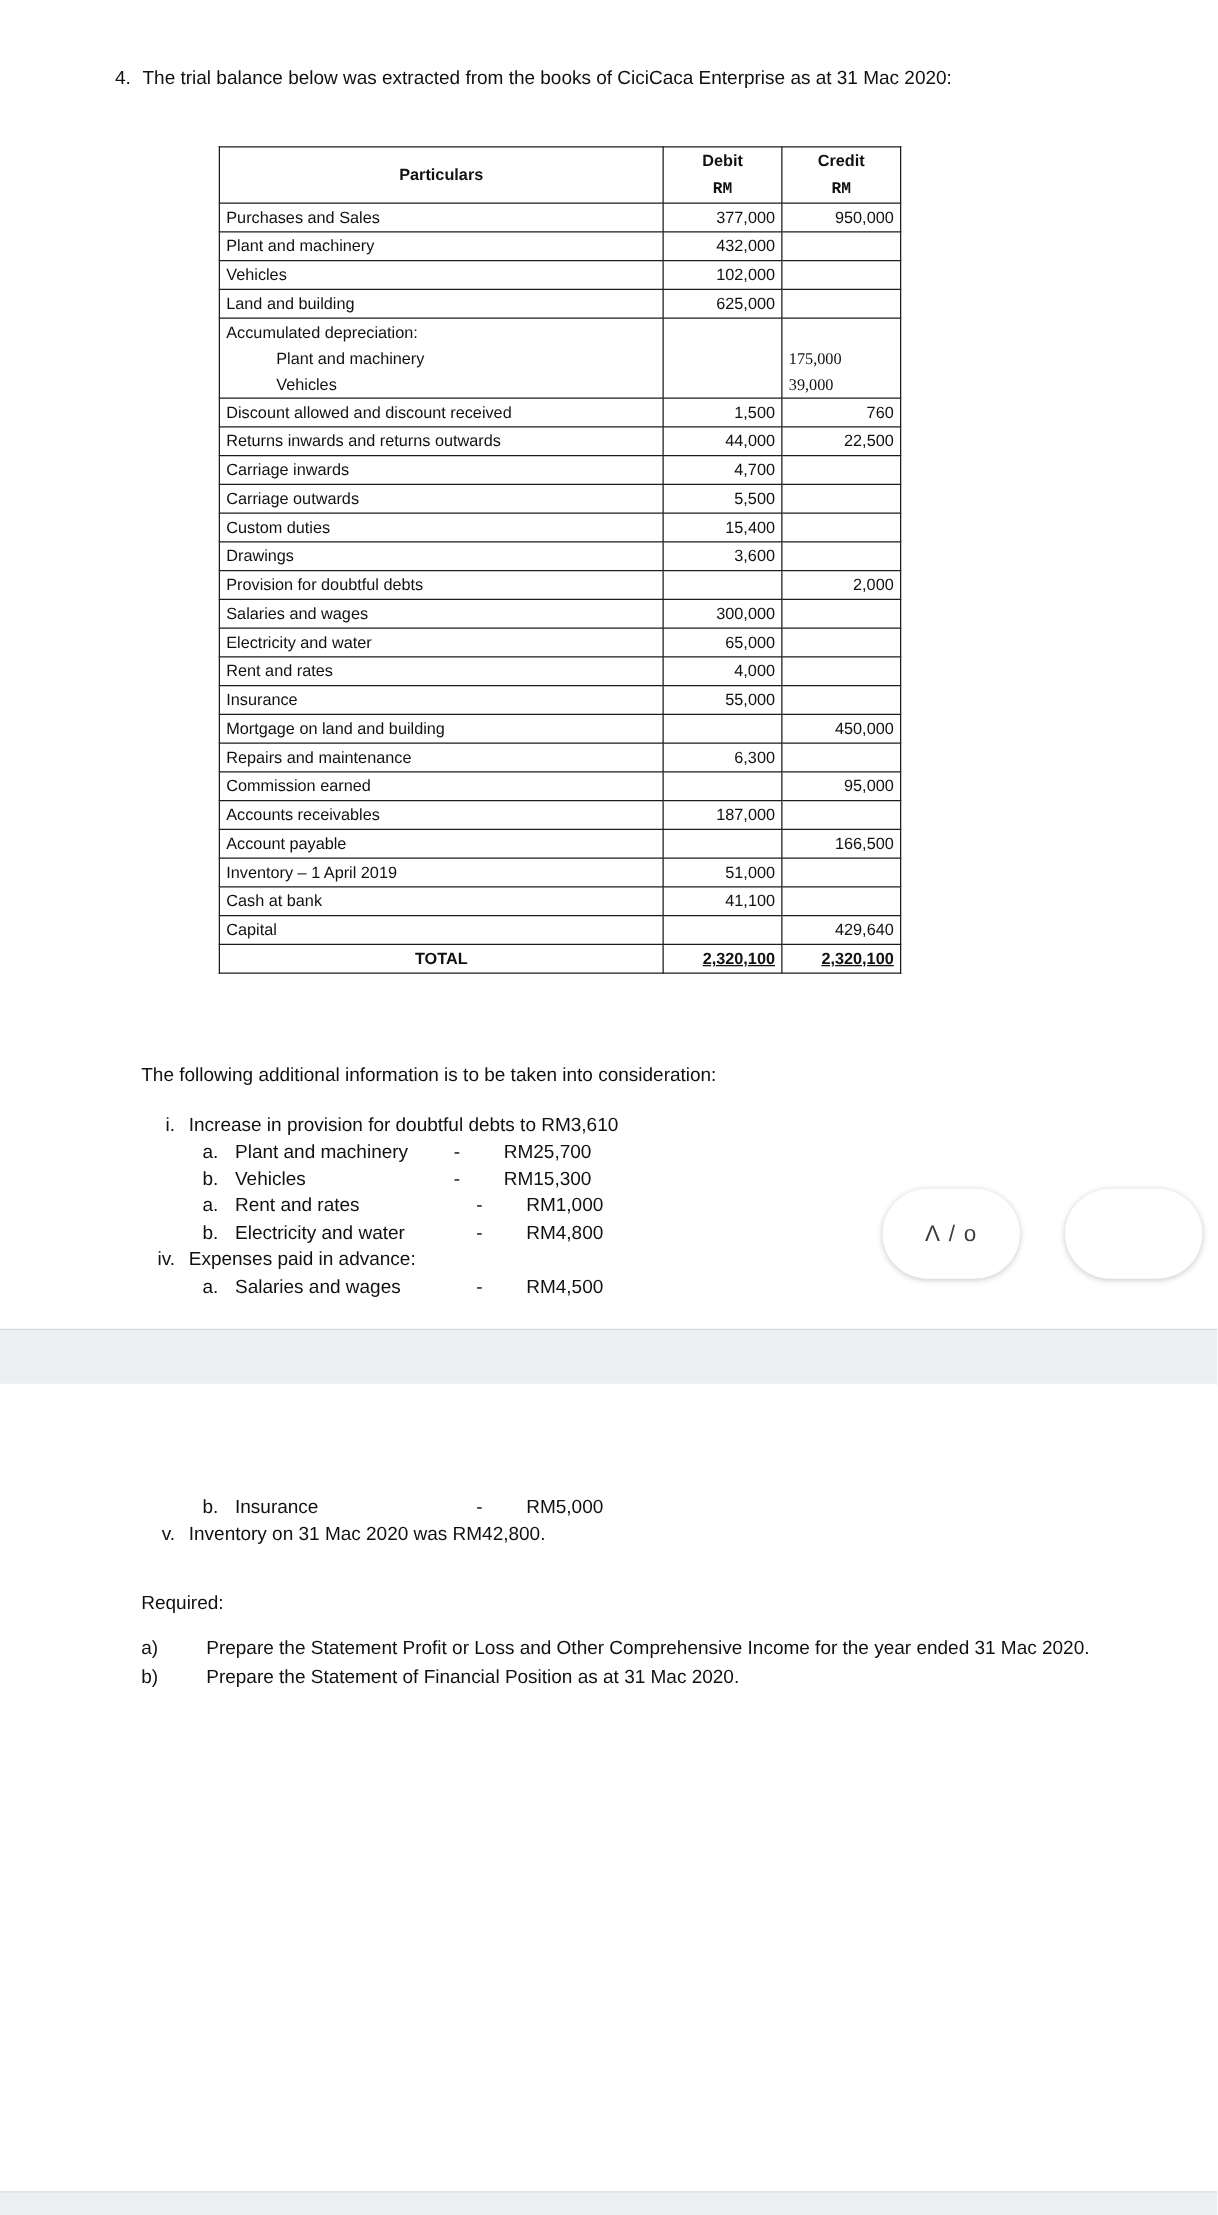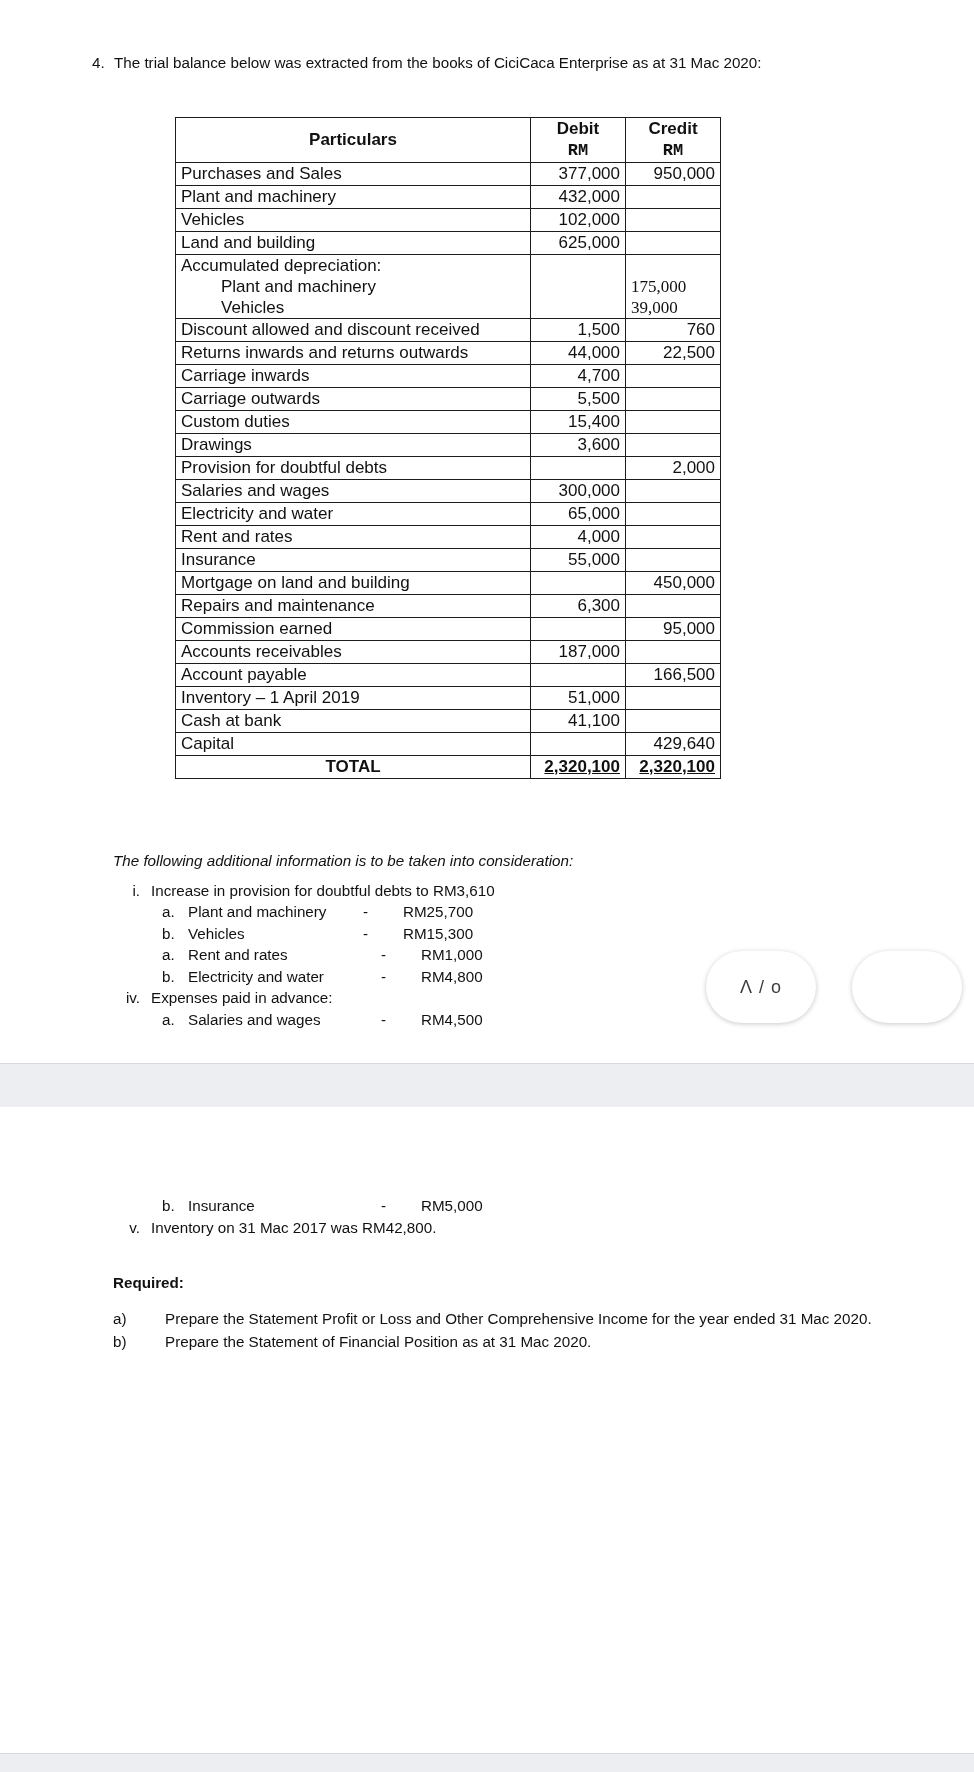--- a/index.html
+++ b/index.html
@@ -47,21 +47,21 @@
   
   .tb-wrap {
     position: absolute;
     left: 175px;
     top: 117px;
     width: 545px;
   }
   table.tb {
     border-collapse: collapse;
     width: 545px;
-    font-size: 17px;
+    font-size: 13px;
     table-layout: fixed;
   }
   table.tb td, table.tb th {
     border: 1px solid #1c1c1c;
     padding: 1px 5px 2px 5px;
     height: 19px;
     line-height: 17px;
     vertical-align: middle;
     background: #fff;
   }
@@ -114,21 +114,21 @@
 
   
   .addl {
     position: absolute;
     left: 113px;
     top: 850px;
     width: 780px;
     font-size: 15.2px;
     line-height: 21.5px;
   }
-  .addl-head { margin-bottom: 8px; font-style: italic; }
+  .addl-head { margin-bottom: 18px; }
   .li {
     display: flex;
     align-items: baseline;
   }
   .li .mk {
     width: 38px;
     flex: 0 0 38px;
     text-align: right;
     padding-right: 11px;
     box-sizing: border-box;
@@ -199,21 +199,21 @@
 
   .lower-content {
     position: absolute;
     left: 113px;
     top: 88px;
     width: 790px;
     font-size: 15.2px;
     line-height: 21.5px;
   }
   .req-head {
-    font-weight: bold;
+    font-weight: normal;
     margin-top: 34px;
     margin-bottom: 14px;
   }
   .qa {
     display: flex;
     align-items: baseline;
     margin-bottom: 2px;
   }
   .qa .mk3 {
     width: 52px;
@@ -465,21 +465,21 @@
 
     <div class="sub wide" style="padding-left:49px;">
       <span class="mk2">b.</span>
       <span class="nm">Insurance</span>
       <span class="dash">-</span>
       <span class="amt">RM5,000</span>
     </div>
 
     <div class="li">
       <span class="mk">v.</span>
-      <span class="bd">Inventory on 31 Mac 2017 was RM42,800.</span>
+      <span class="bd">Inventory on 31 Mac 2020 was RM42,800.</span>
     </div>
 
     <div class="req-head">Required:</div>
 
     <div class="qa">
       <span class="mk3">a)</span>
       <span class="bd3">Prepare the Statement Profit or Loss and Other Comprehensive Income for the year ended 31 Mac 2020.</span>
     </div>
     <div class="qa">
       <span class="mk3">b)</span>

